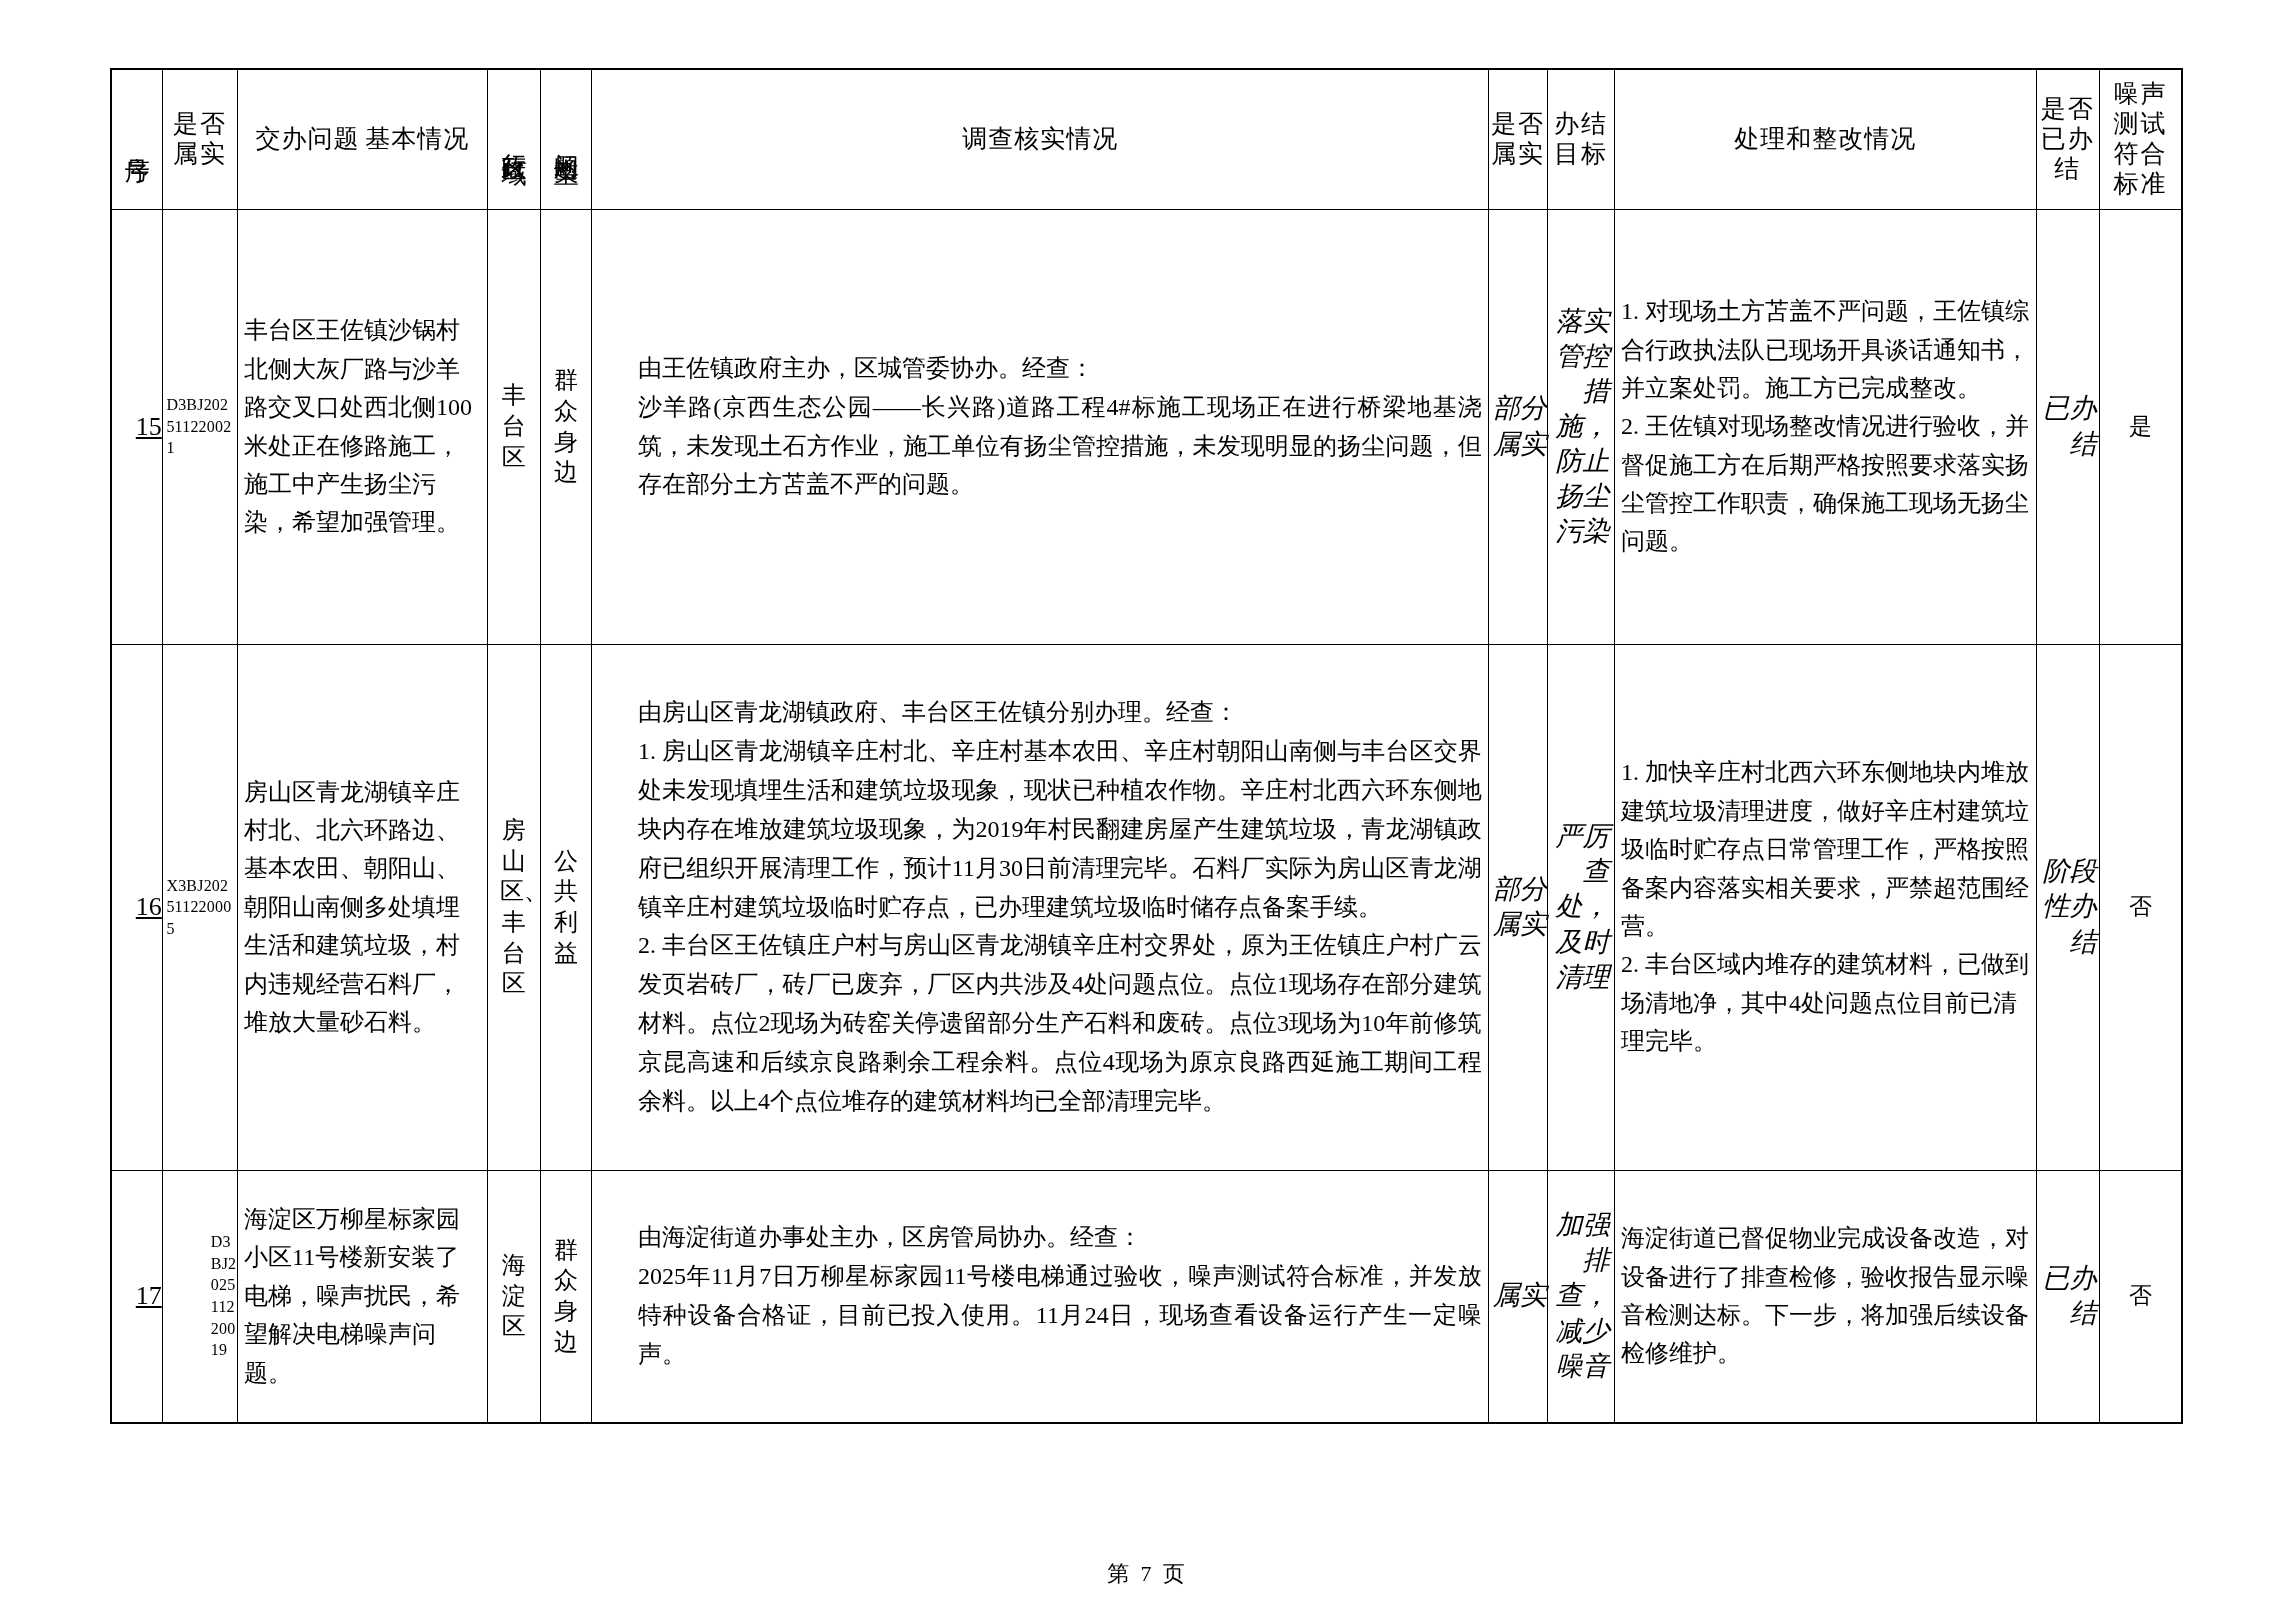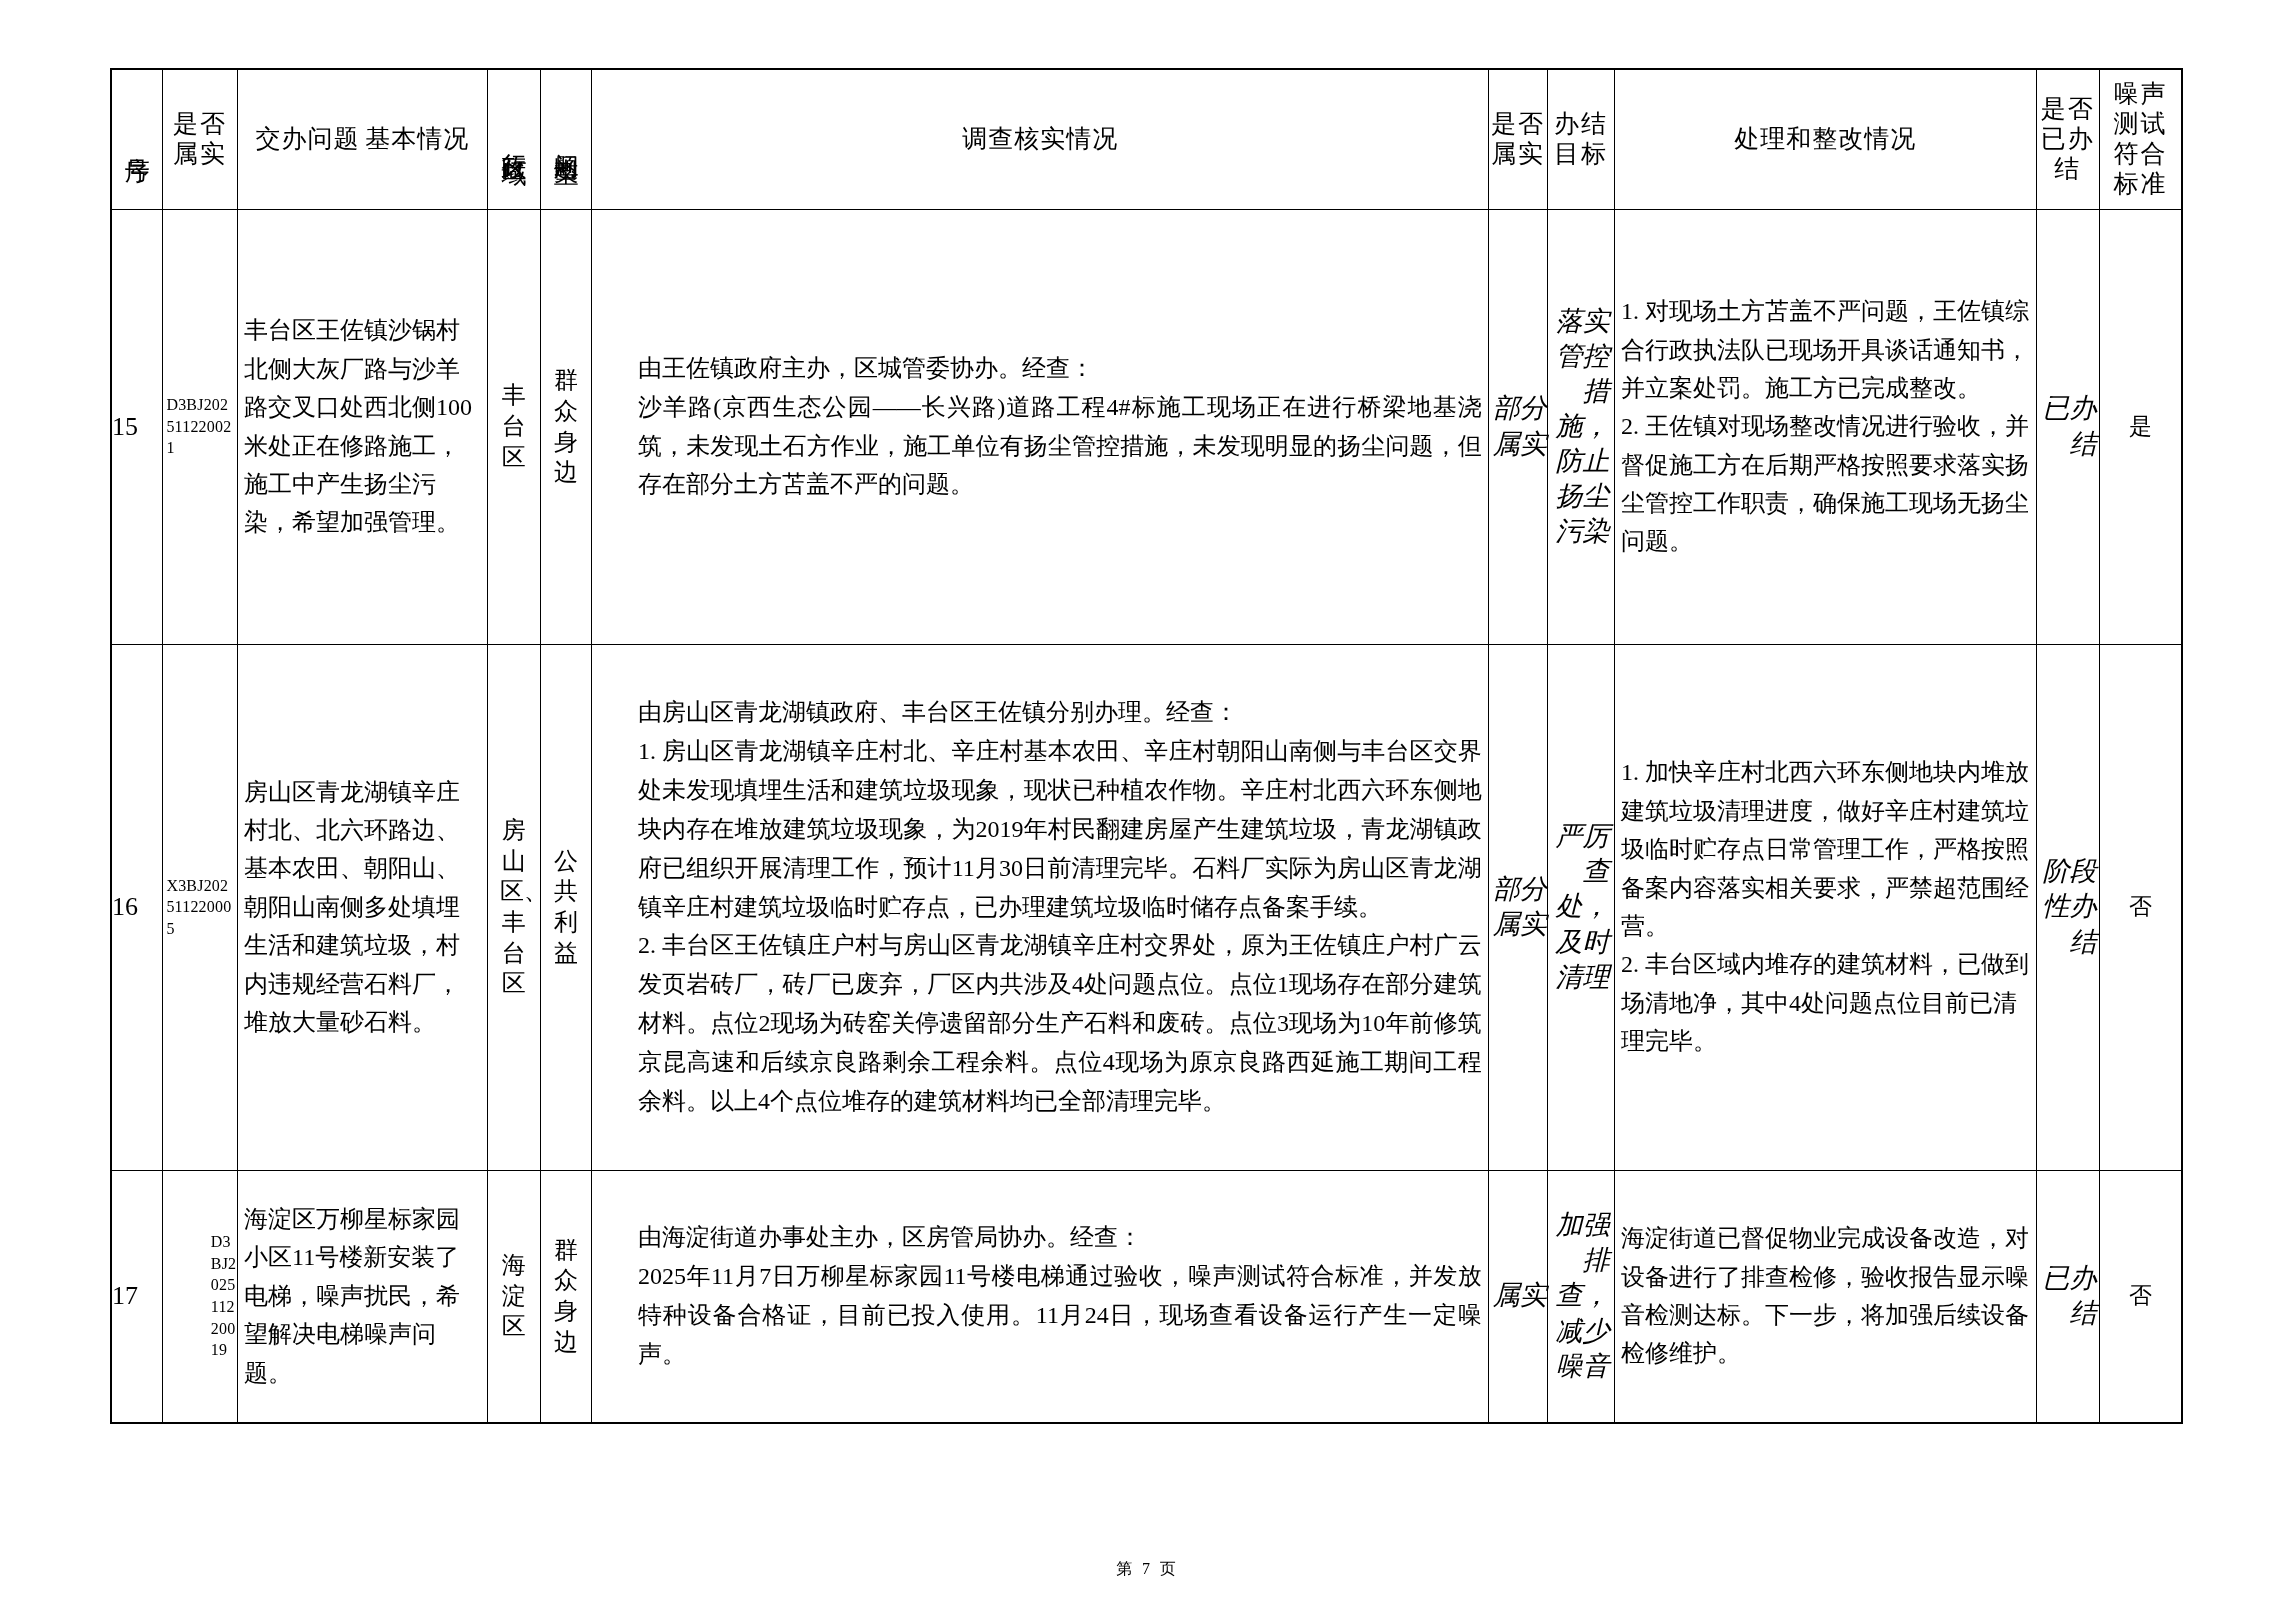--- a/index.html
+++ b/index.html
@@ -77,22 +77,23 @@
     text-align: center;
   }
 
   
   .c-center {
     text-align: center;
     font-size: 23px;
     line-height: 1.45;
   }
   .c-num {
-    text-align: left;
+    text-align: right;
     font-size: 26px;
+    text-decoration: underline;
   }
   .c-code {
     text-align: left;
     font-size: 16px;
     line-height: 1.35;
     letter-spacing: 0.2px;
     word-break: break-all;
   }
   .c-body {
     font-size: 24px;
@@ -136,21 +137,21 @@
   .r15 td { height: 434px; }
   .r16 td { height: 525px; }
   .r17 td { height: 251px; }
 
   .footer {
     position: absolute;
     left: 0;
     top: 1559px;
     width: 2295px;
     text-align: center;
-    font-size: 16px;
+    font-size: 22px;
     letter-spacing: 2.9px;
   }
 </style>
 </head>
 <body>
 
 <div class="page">
 
   <table class="report">
     <colgroup>

